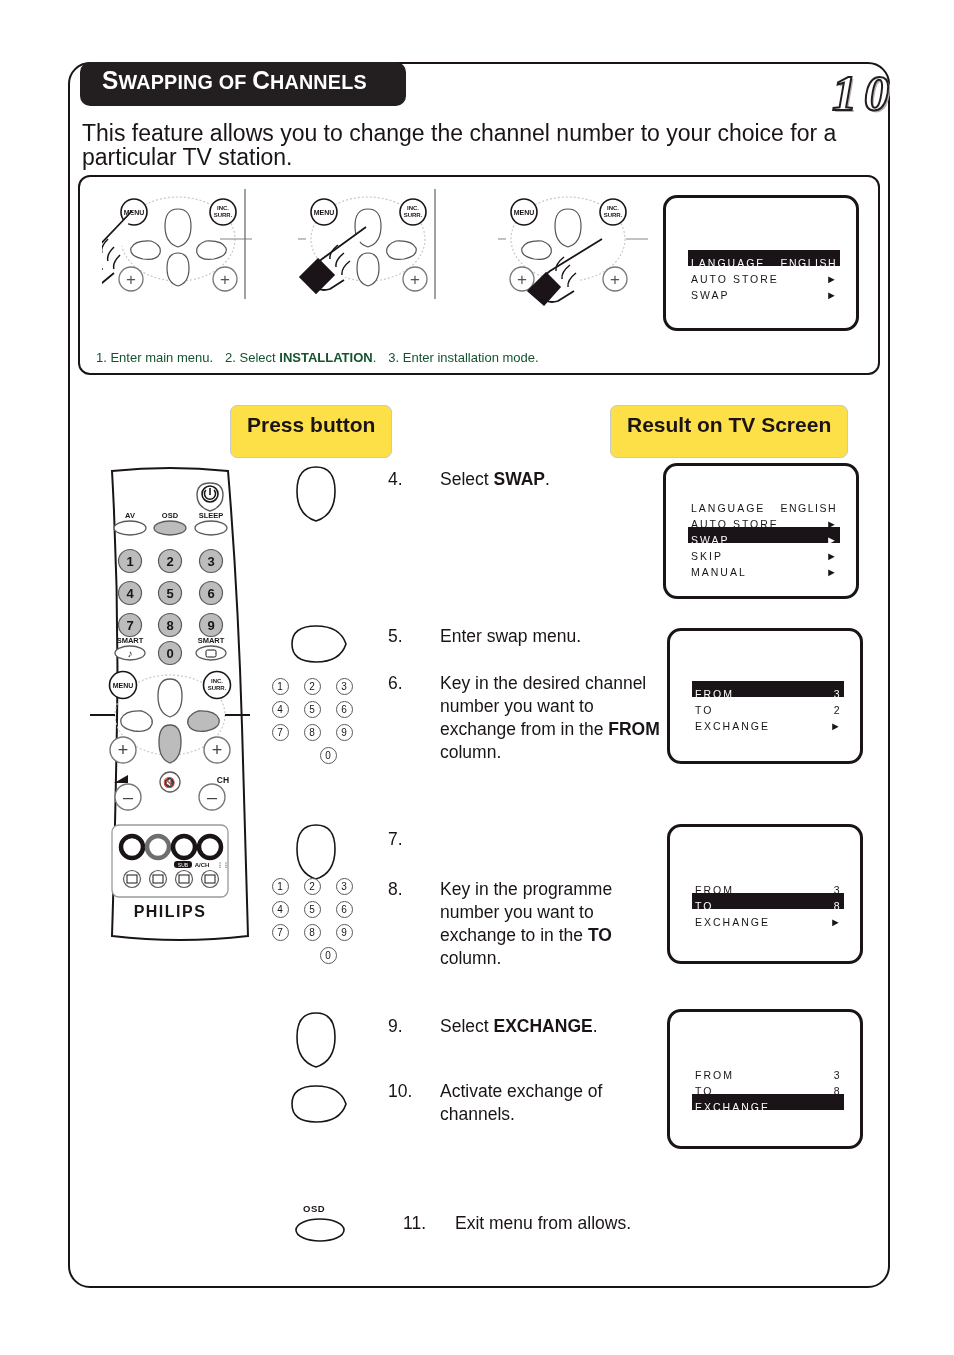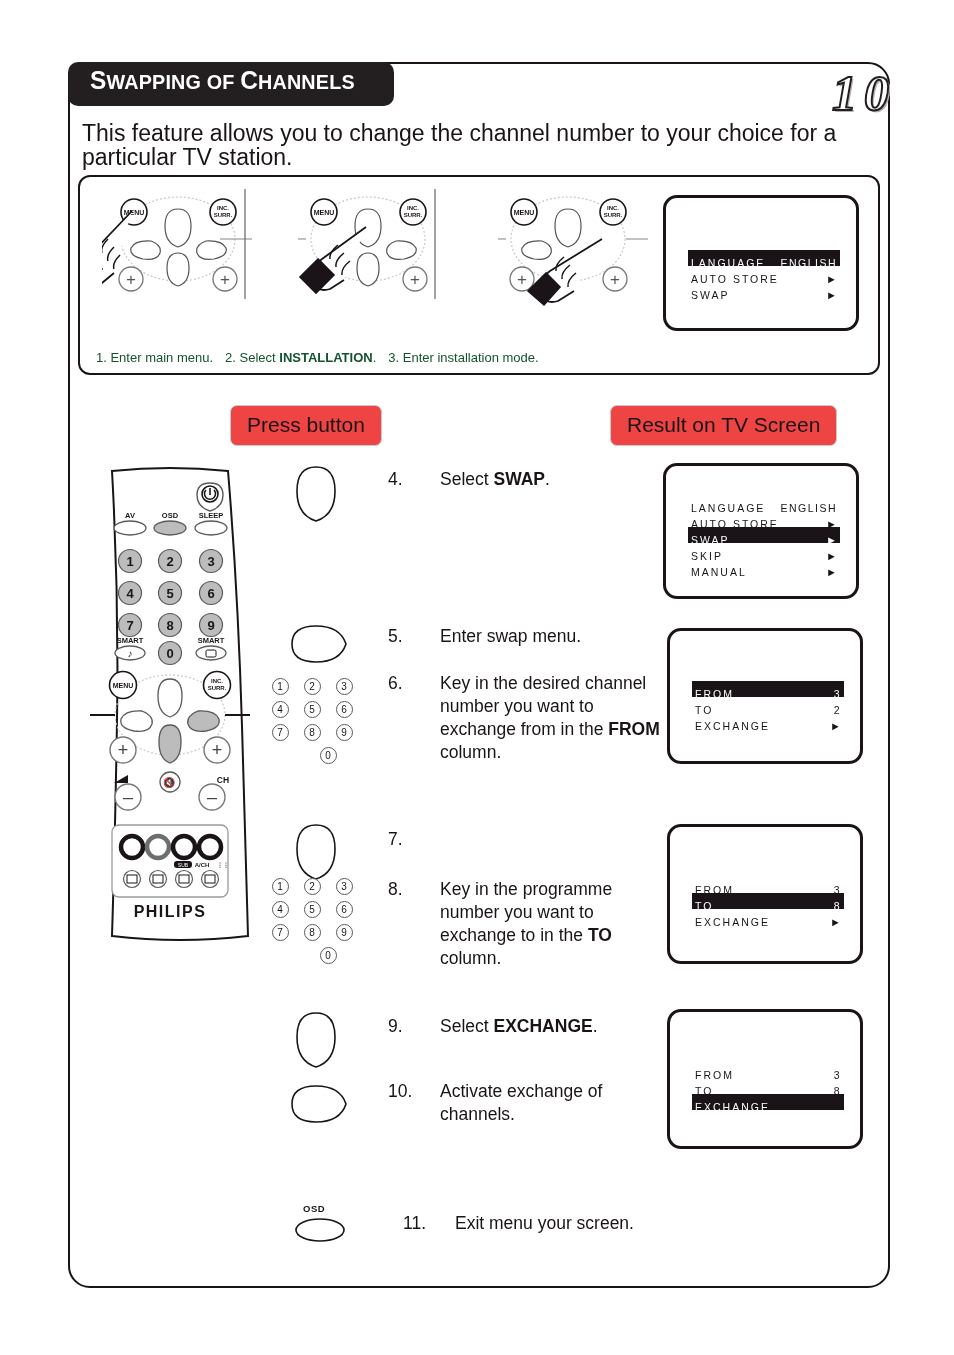--- a/index.html
+++ b/index.html
@@ -22,21 +22,21 @@
     left: 68px; top: 62px;
     width: 822px; height: 1226px;
     border: 2.5px solid #1a1419;
     border-radius: 22px;
     background: #ffffff;
   }
 
   
   #title-tab {
     position: absolute;
-    left: 68px; top: 62px;
+    left: 80px; top: 62px;
     height: 44px;
     background: #231f20;
     border-radius: 10px 10px 10px 10px;
     padding: 0 22px 7px 22px;
     display: flex; align-items: center;
     color: #ffffff;
     z-index: 5;
   }
   #title-tab .t-text {
     font-weight: bold;
@@ -94,27 +94,27 @@
 
   
   .handpad { position: absolute; top: 10px; width: 150px; height: 120px; }
   .hp1 { left: 22px; }
   .hp2 { left: 218px; }
   .hp3 { left: 418px; }
 
   
   .pill {
     position: absolute;
-    background: #ef4444;
+    background: #fde047;
     border: 1px solid #c9c9c9;
     border-radius: 7px;
-    font-weight: normal;
+    font-weight: bold;
     font-size: 21px;
     color: #1a1419;
-    padding: 7px 16px 8px 16px;
+    padding: 7px 16px 20px 16px;
   }
   #pill-press  { left: 230px; top: 405px; }
   #pill-result { left: 610px; top: 405px; }
 
   
   #remote {
     position: absolute;
     left: 90px; top: 465px;
     width: 160px; height: 477px;
   }
@@ -625,16 +625,16 @@
   </div>
 
   <div class="osd-label" style="left:303px; top:1203px;">OSD</div>
   <div class="btn-glyph" style="left:292px; top:1215px;">
     <svg width="56" height="30" viewBox="0 0 56 30">
       <ellipse cx="28" cy="15" rx="24" ry="11" fill="#fff" stroke="#1a1419" stroke-width="1.6"></ellipse>
     </svg>
   </div>
   <div class="step-text" style="left:403px; top:1212px; width:270px;">
     <span class="num">11.</span>
-    <span class="body">Exit menu your screen.</span>
+    <span class="body">Exit menu from allows.</span>
   </div>
 
 </div>
 
 </body></html>

